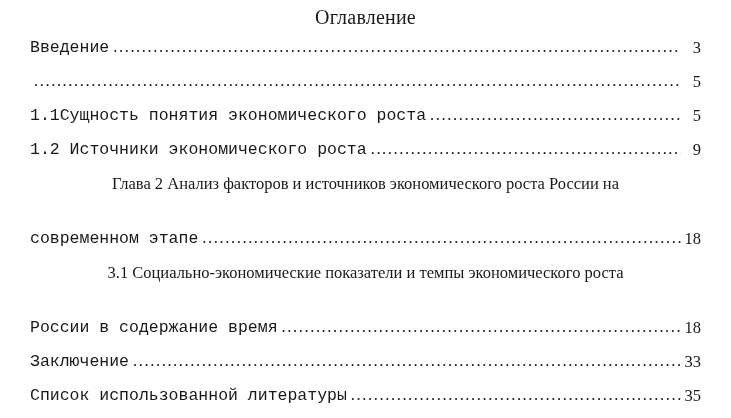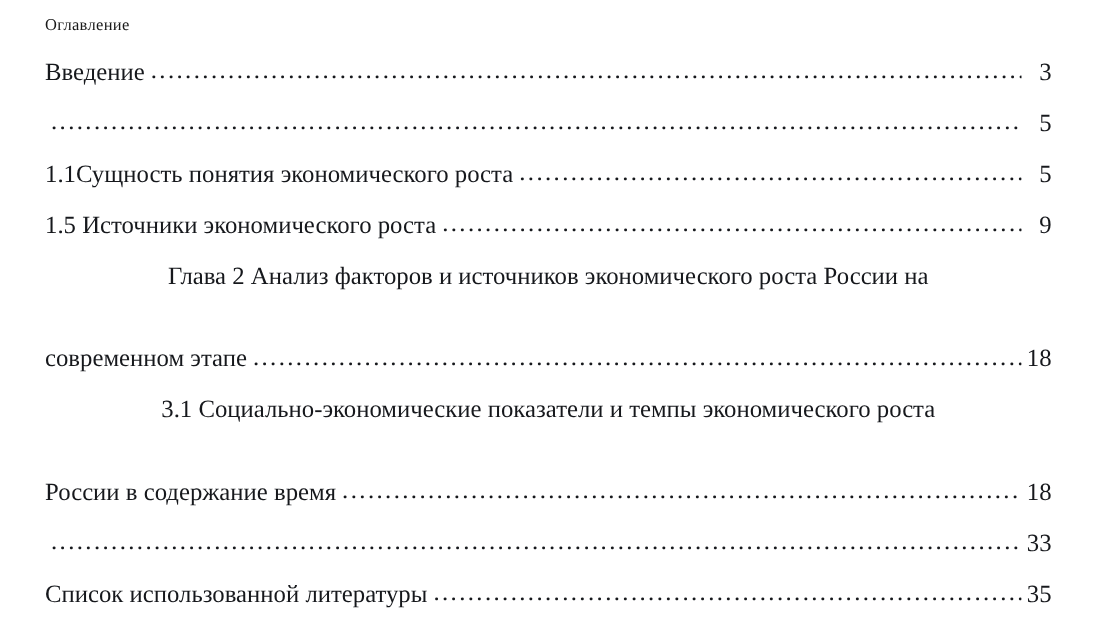--- a/index.html
+++ b/index.html
@@ -15,22 +15,22 @@
     overflow: hidden;
   }
   .page {
     position: relative;
     width: 731px;
     height: 418px;
     box-sizing: border-box;
     padding: 6px 30px 0 30px;
   }
   .toc-title {
-    text-align: left;
-    font-size: 11px;
+    text-align: center;
+    font-size: 20px;
     line-height: 22px;
     color: #1a1a1a;
     margin: 0 0 8px 0;
     letter-spacing: 0.2px;
   }
   .toc-list {
     margin: 0;
     padding: 0;
     list-style: none;
   }
@@ -40,20 +40,21 @@
     font-size: 16.5px;
     line-height: 23px;
     margin-bottom: 11px;
     color: #16181c;
   }
   .toc-entry.multiline {
     display: block;
   }
   .entry-text {
     white-space: nowrap;
+    font-family: Liberation Mono, monospace;
   }
   .leader {
     flex: 1 1 auto;
     position: relative;
     margin: 0 2px 0 4px;
     height: 18px;
     overflow: hidden;
   }
   .leader::after {
     content: "........................................................................................................................................................................";
@@ -101,21 +102,21 @@
       <span class="page-num">5</span>
     </li>
 
     <li class="toc-entry">
       <span class="entry-text">1.1Сущность понятия экономического роста</span>
       <span class="leader"></span>
       <span class="page-num">5</span>
     </li>
 
     <li class="toc-entry">
-      <span class="entry-text">1.5 Источники экономического роста</span>
+      <span class="entry-text">1.2 Источники экономического роста</span>
       <span class="leader"></span>
       <span class="page-num">9</span>
     </li>
 
 
     <li class="toc-entry multiline">
       <span class="wrap-line1">Глава 2 Анализ факторов и источников экономического роста России на</span>
       <span class="wrap-line2">
         <span class="entry-text">современном этапе</span>
         <span class="leader"></span>
@@ -127,20 +128,21 @@
       <span class="wrap-line1">3.1 Социально-экономические показатели и темпы экономического роста</span>
       <span class="wrap-line2">
         <span class="entry-text">России в содержание время</span>
         <span class="leader"></span>
         <span class="page-num">18</span>
       </span>
     </li>
 
 
     <li class="toc-entry">
+      <span class="entry-text">Заключение</span>
       <span class="leader"></span>
       <span class="page-num">33</span>
     </li>
 
     <li class="toc-entry">
       <span class="entry-text">Список использованной литературы</span>
       <span class="leader"></span>
       <span class="page-num">35</span>
     </li>
 

